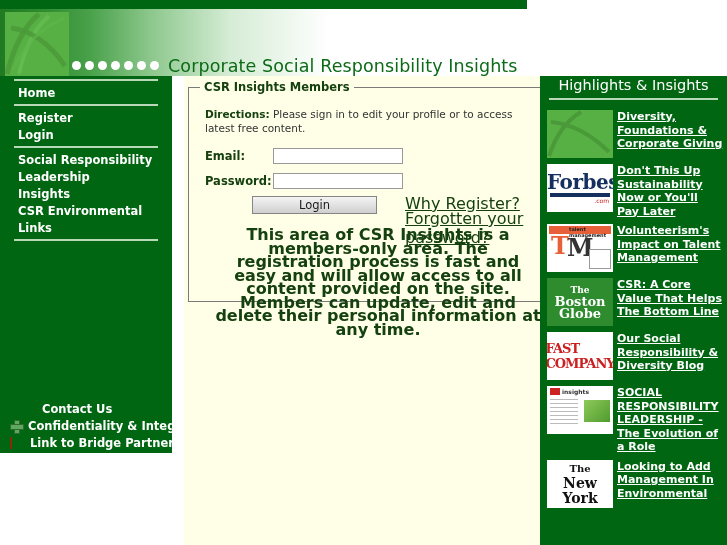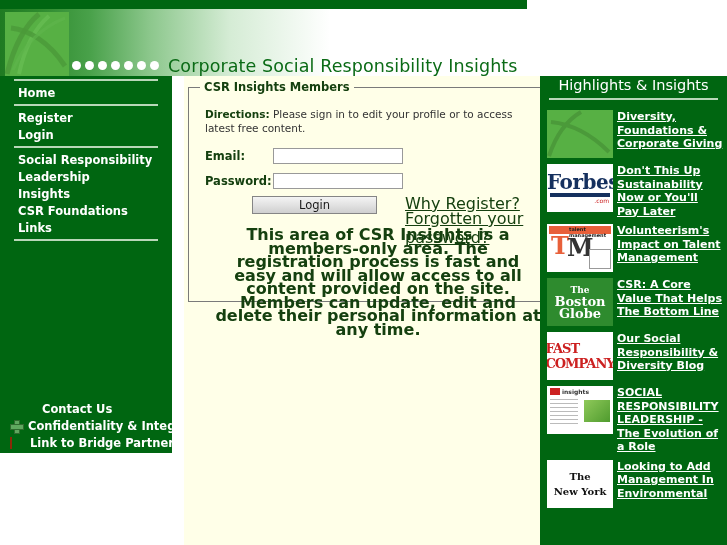--- a/index.html
+++ b/index.html
@@ -240,21 +240,21 @@
   .th-fast { background:#ffffff; display:flex; align-items:center; justify-content:center; }
   .fast-word { font-family:"DejaVu Serif","Liberation Serif",serif; color:#cc2020; font-weight:bold; font-size:13px; letter-spacing:-1px; }
   .th-doc { background:#ffffff; position:relative; }
   .doc-hdr { position:absolute; left:3px; top:2px; width:10px; height:7px; background:#cc2222; }
   .doc-ttl { position:absolute; left:15px; top:2px; font-size:6px; font-weight:bold; color:#333; }
   .doc-line { position:absolute; left:3px; height:1px; background:#bbb; width:28px; }
   .doc-img { position:absolute; right:3px; top:14px; width:26px; height:22px; background:linear-gradient(135deg,#8fc95a,#4f9b2e); }
   .th-nyt { background:#ffffff; display:flex; flex-direction:column; justify-content:center; align-items:center; }
   .nyt-l { font-family:"DejaVu Serif","Liberation Serif",serif; color:#111; font-weight:bold; line-height:15px; text-align:center; }
   .nyt-l.s { font-size:10px; }
-  .nyt-l.b { font-size:10px; }
+  .nyt-l.b { font-size:14px; }
 </style>
 </head>
 <body>
 
 <div id="page">
 
   <div class="topbar"></div>
 
   <div class="header">
     <div class="header-grad"></div>
@@ -291,21 +291,21 @@
     <div class="nav-rule"></div>
     <div class="nav-group">
       <a class="nav-item">Register</a>
       <a class="nav-item">Login</a>
     </div>
     <div class="nav-rule"></div>
     <div class="nav-group">
       <a class="nav-item">Social Responsibility</a>
       <a class="nav-item">Leadership</a>
       <a class="nav-item">Insights</a>
-      <a class="nav-item">CSR Foundations</a>
+      <a class="nav-item">CSR Environmental</a>
       <a class="nav-item">Links</a>
     </div>
     <div class="nav-rule"></div>
 
     <div class="footnav">
       <div class="footnav-item">
         <span class="fn-spacer"></span>
         <a class="lbl">Contact Us</a>
       </div>
       <div class="footnav-item">

